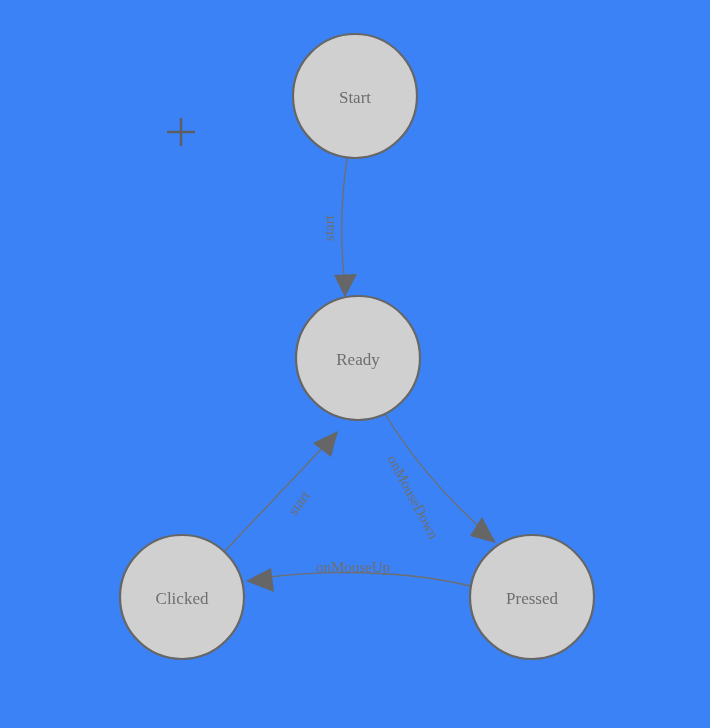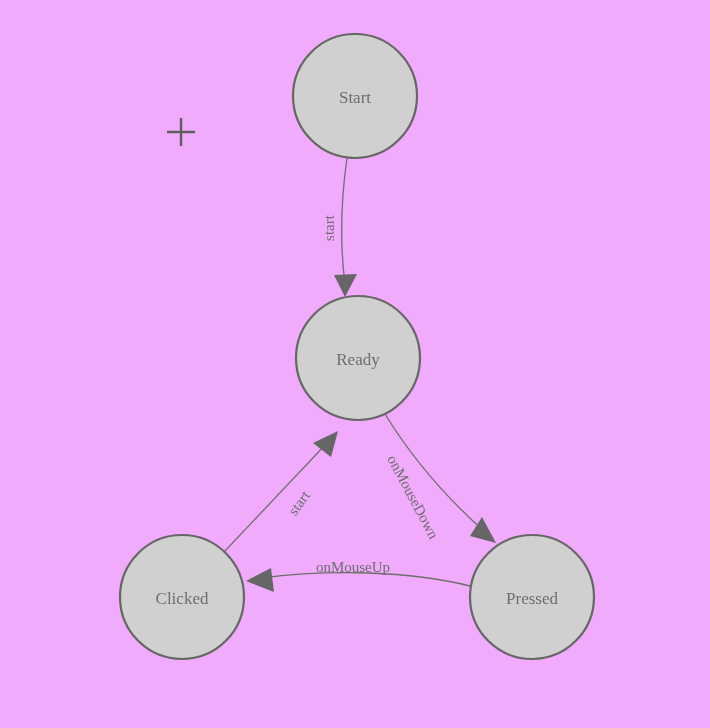--- a/index.html
+++ b/index.html
@@ -10,21 +10,21 @@
   body {
     width: 710px;
     height: 728px;
     overflow: hidden;
     font-family: "Liberation Serif", "DejaVu Serif", serif;
   }
   #canvas {
     position: relative;
     width: 710px;
     height: 728px;
-    background: #f0abfc;
+    background: #3b82f6;
   }
   #diagram-svg {
     position: absolute;
     left: 0;
     top: 0;
     width: 710px;
     height: 728px;
     display: block;
   }
   .node-circle {

